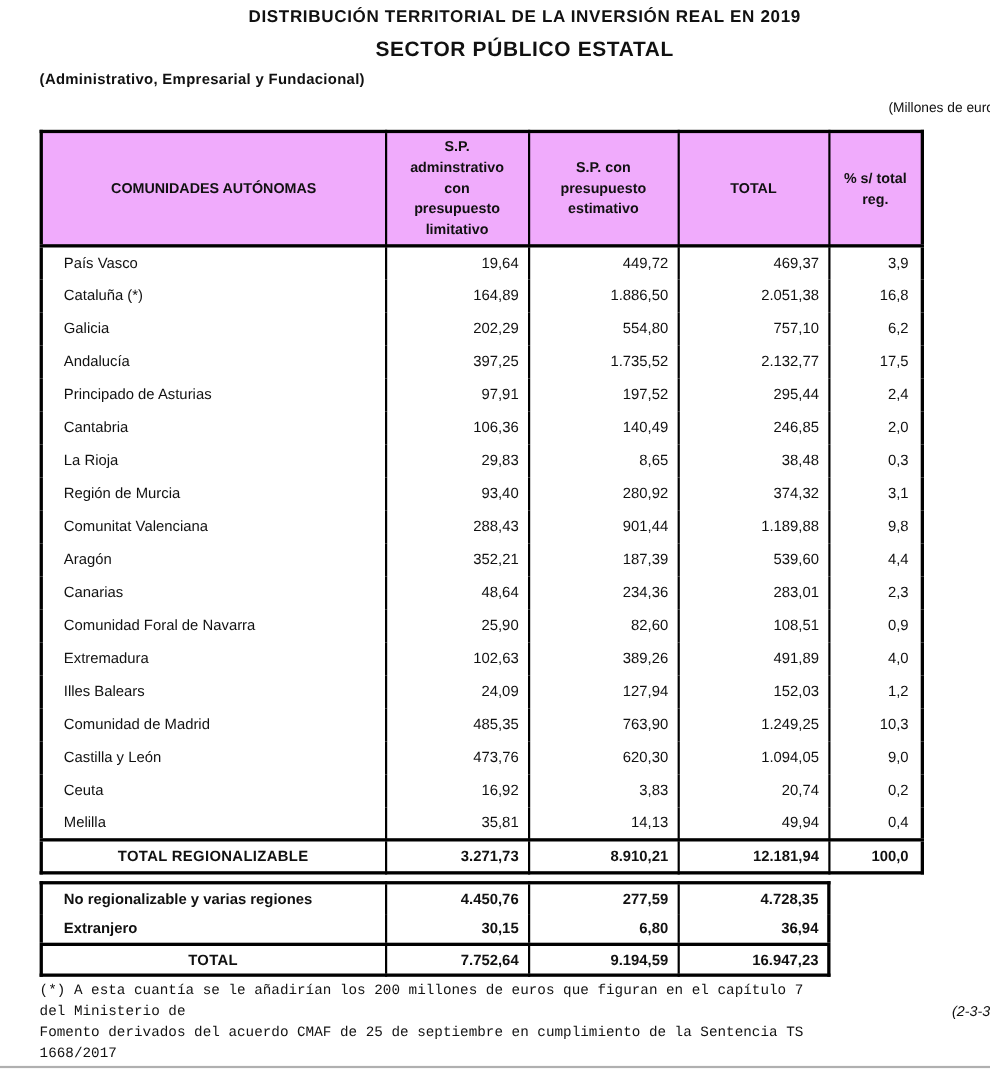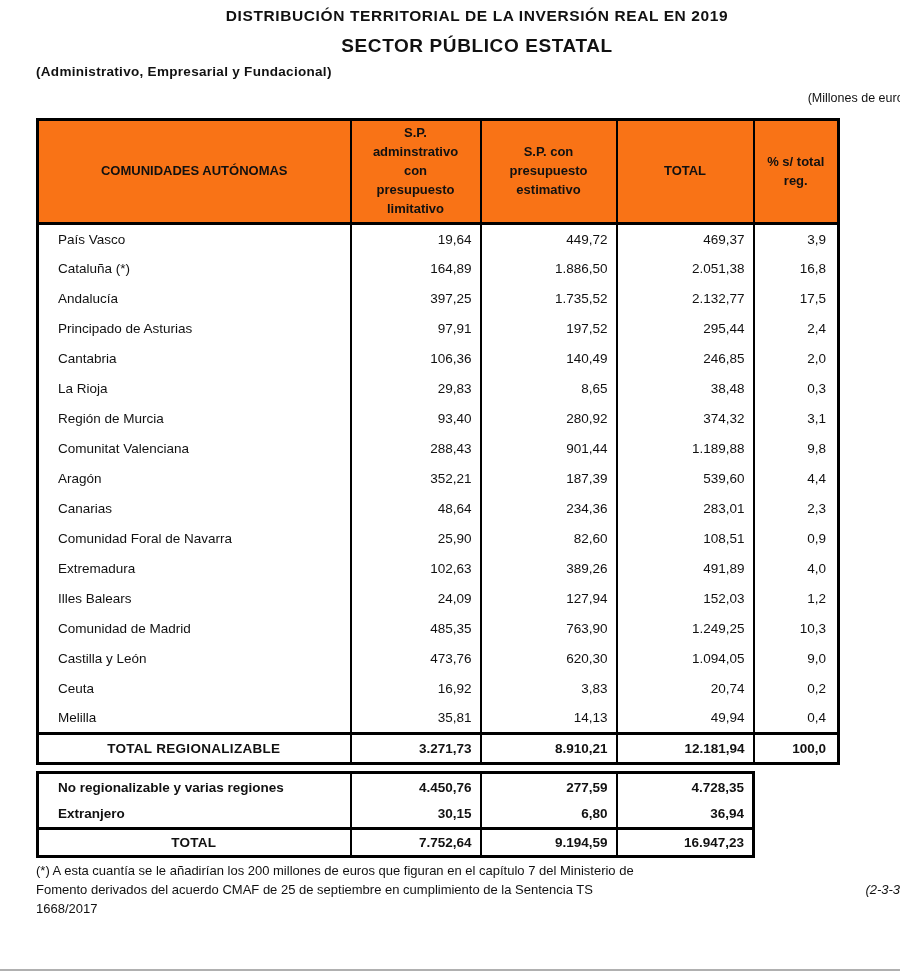--- a/index.html
+++ b/index.html
@@ -56,21 +56,21 @@
   .t2 {
     width: 716px;
     border: 3px solid #000;
     margin-top: 6px;
   }
   thead tr {
     height: 104px;
     border-bottom: 3px solid #000;
   }
   th {
-    background: #f97316;
+    background: #f0abfc;
     font-weight: bold;
     font-size: 13px;
     text-align: center;
     vertical-align: middle;
     white-space: pre-line;
     line-height: 1.45;
     padding: 0 4px;
   }
   th + th { border-left: 2px solid #000; }
   tbody tr { height: 30px; }
@@ -101,20 +101,21 @@
     margin-top: 4px;
     display: flex;
     justify-content: space-between;
     align-items: flex-start;
   }
   .fn-text {
     width: 705px;
     font-size: 13px;
     line-height: 1.45;
     white-space: pre-line;
+    font-family: Liberation Mono, monospace;
   }
   .fn-code {
     font-size: 13px;
     font-style: italic;
     margin-top: 20px;
     padding-right: 2px;
     white-space: nowrap;
   }
   .bottom-rule {
     position: absolute;
@@ -167,20 +168,27 @@
           <td class="num-cell pct-cell">3,9</td>
         </tr>
         <tr>
           <td class="name-cell">Cataluña (*)</td>
           <td class="num-cell">164,89</td>
           <td class="num-cell">1.886,50</td>
           <td class="num-cell">2.051,38</td>
           <td class="num-cell pct-cell">16,8</td>
         </tr>
         <tr>
+          <td class="name-cell">Galicia</td>
+          <td class="num-cell">202,29</td>
+          <td class="num-cell">554,80</td>
+          <td class="num-cell">757,10</td>
+          <td class="num-cell pct-cell">6,2</td>
+        </tr>
+        <tr>
           <td class="name-cell">Andalucía</td>
           <td class="num-cell">397,25</td>
           <td class="num-cell">1.735,52</td>
           <td class="num-cell">2.132,77</td>
           <td class="num-cell pct-cell">17,5</td>
         </tr>
         <tr>
           <td class="name-cell">Principado de Asturias</td>
           <td class="num-cell">97,91</td>
           <td class="num-cell">197,52</td>

